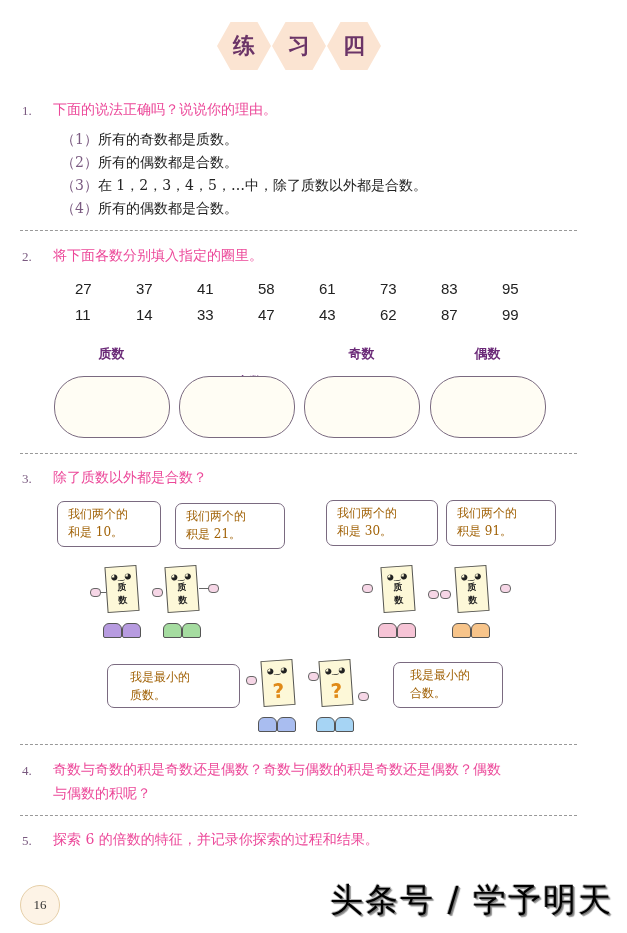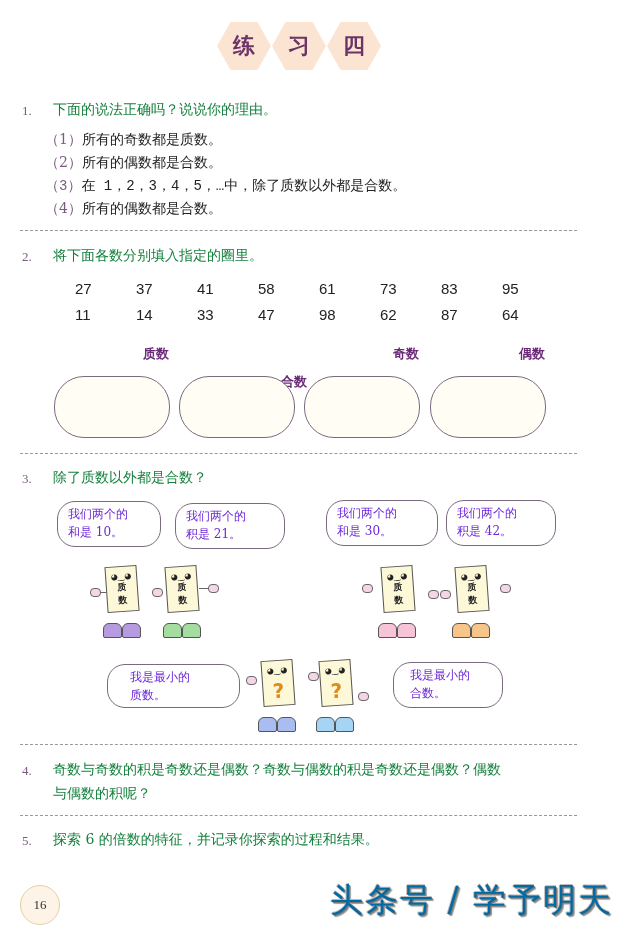--- a/index.html
+++ b/index.html
@@ -4,72 +4,72 @@
 <style>
   html, body { margin:0; padding:0; }
   body { width:627px; height:933px; background:#ffffff; position:relative; overflow:hidden;
          font-family: "DejaVu Serif", "Liberation Serif", serif; color:#222; }
   
   .hex { position:absolute; top:22px; width:54px; height:48px; background:#fbe4d2;
          clip-path: polygon(25% 0, 75% 0, 100% 50%, 75% 100%, 25% 100%, 0 50%);
          display:flex; align-items:center; justify-content:center;
          font-size:22px; color:#6b3467; font-weight:bold; font-family:"DejaVu Serif", serif; }
   .qnum { position:absolute; left:22px; font-size:13px; color:#7a5a80; font-family:"Liberation Serif", serif; }
-  .qtext { position:absolute; left:53px; font-size:14px; color:#15803d; }
-  .sub { position:absolute; left:45px; font-size:14px; color:#222;text-align:right; }
+  .qtext { position:absolute; left:53px; font-size:14px; color:#ec4899; }
+  .sub { position:absolute; left:61px; font-size:14px; color:#222;text-align:right; }
   .sub .paren { color:#7a5a80; }
   .dash { position:absolute; left:20px; width:557px; height:0; border-top:1.5px dashed #999; }
   .nums { position:absolute; left:75px; font-family:"Liberation Sans", sans-serif; font-size:15px; color:#222; }
   .nums span { display:inline-block; width:61px; }
   .cat-label { position:absolute; top:345px; font-family:"DejaVu Sans", sans-serif; font-weight:bold;
-               font-size:13px; color:#6b2a78; width:115px; text-align:right; }
+               font-size:13px; color:#6b2a78; width:115px; text-align:center; }
   .oval { position:absolute; top:376px; width:114px; height:60px; border:1.3px solid #7a6a80;
           border-radius:30px; background:#fffdf4; }
-  .bubble { position:absolute; border:1.2px solid #7a6a80; border-radius:18px; background:#fff;
-            font-size:12px; color:#6d28d9; line-height:18px; padding:3px 10px; box-sizing:border-box;
+  .bubble { position:absolute; border:1.2px solid #7a6a80; border-radius:7px; background:#fff;
+            font-size:12px; color:#a16207; line-height:18px; padding:3px 10px; box-sizing:border-box;
             font-family:"DejaVu Serif", serif; }
   .card { position:absolute; width:32px; height:46px; background:#fdf8d8; border:1.2px solid #555;
           transform:rotate(-4deg); display:flex; flex-direction:column; align-items:center; justify-content:flex-end;
           font-size:9px; font-weight:bold; font-family:"DejaVu Sans", sans-serif; padding-bottom:4px; box-sizing:border-box; }
   .card .face { position:absolute; top:5px; font-size:8px; }
   .card .q { font-size:20px; color:#e08a18; font-weight:bold; line-height:20px; }
   .legs { position:absolute; width:36px; height:26px; }
   .shoe { position:absolute; bottom:0; width:17px; height:13px; border:1px solid #555; border-radius:6px 6px 2px 2px; }
   .hand { position:absolute; width:9px; height:7px; background:#f6d6e6; border:1px solid #666; border-radius:4px; }
   .arm { position:absolute; height:0; border-top:1px solid #666; }
   .pagenum { position:absolute; left:20px; top:885px; width:38px; height:38px; border-radius:50%;
              background:#fdf3e6; border:1px solid #e6cfa8; display:flex; align-items:center; justify-content:center;
              font-size:13px; color:#333; font-family:"Liberation Serif", serif; }
   .watermark { position:absolute; left:330px; top:878px; font-family:"DejaVu Sans", sans-serif; font-size:33px;
-               color:#0369a1; text-shadow: 1px 1px 0 #777, -1px 0 0 #bbb, 0 -1px 0 #bbb, 2px 2px 1px #999; letter-spacing:2px; }
+               color:#000000; text-shadow: 1px 1px 0 #777, -1px 0 0 #bbb, 0 -1px 0 #bbb, 2px 2px 1px #999; letter-spacing:2px; }
 </style>
 </head>
 <body>
 
 <div class="hex" style="left:217px;">练</div>
 <div class="hex" style="left:272px;">习</div>
 <div class="hex" style="left:327px;">四</div>
 
 <div class="qnum" style="top:103px;">1.</div>
 <div class="qtext" style="top:101px;">下面的说法正确吗？说说你的理由。</div>
 <div class="sub" style="top:131px;"><span class="paren">（1）</span><span>所有的奇数都是质数。</span></div>
 <div class="sub" style="top:154px;"><span class="paren">（2）</span><span>所有的偶数都是合数。</span></div>
-<div class="sub" style="top:177px;font-family:Liberation Mono, monospace;"><span class="paren">（3）</span><span>在 1，2，3，4，5，…中，除了质数以外都是合数。</span></div>
+<div class="sub" style="top:177px;"><span class="paren">（3）</span><span>在 1，2，3，4，5，…中，除了质数以外都是合数。</span></div>
 <div class="sub" style="top:200px;"><span class="paren">（4）</span><span>所有的偶数都是合数。</span></div>
 
 <div class="dash" style="top:230px;"></div>
 
 <div class="qnum" style="top:249px;">2.</div>
 <div class="qtext" style="top:247px;">将下面各数分别填入指定的圈里。</div>
 
 <div class="nums" style="top:280px;">
   <span>27</span><span>37</span><span>41</span><span>58</span><span>61</span><span>73</span><span>83</span><span>95</span>
 </div>
 <div class="nums" style="top:306px;">
-  <span>11</span><span>14</span><span>33</span><span>47</span><span>98</span><span>62</span><span>87</span><span>64</span>
+  <span>11</span><span>14</span><span>33</span><span>47</span><span>43</span><span>62</span><span>87</span><span>99</span>
 </div>
 
 <div class="cat-label" style="left:54px;">质数</div>
 <div class="cat-label" style="left:192px;margin-top:28px;">合数</div>
 <div class="cat-label" style="left:304px;">奇数</div>
 <div class="cat-label" style="left:430px;">偶数</div>
 
 <div class="oval" style="left:54px;"></div>
 <div class="oval" style="left:179px;"></div>
 <div class="oval" style="left:304px;"></div>
@@ -87,21 +87,21 @@
 <div class="bubble" style="left:175px; top:503px; width:110px; height:46px;">
   <div>我们两个的</div>
   <div>积是 21。</div>
 </div>
 <div class="bubble" style="left:326px; top:500px; width:112px; height:46px;">
   <div>我们两个的</div>
   <div>和是 30。</div>
 </div>
 <div class="bubble" style="left:446px; top:500px; width:110px; height:46px;">
   <div>我们两个的</div>
-  <div>积是 42。</div>
+  <div>积是 91。</div>
 </div>
 <div class="bubble" style="left:107px; top:664px; width:133px; height:44px; padding-left:22px;">
   <div>我是最小的</div>
   <div>质数。</div>
 </div>
 <div class="bubble" style="left:393px; top:662px; width:110px; height:46px; padding-left:16px;">
   <div>我是最小的</div>
   <div>合数。</div>
 </div>
 

